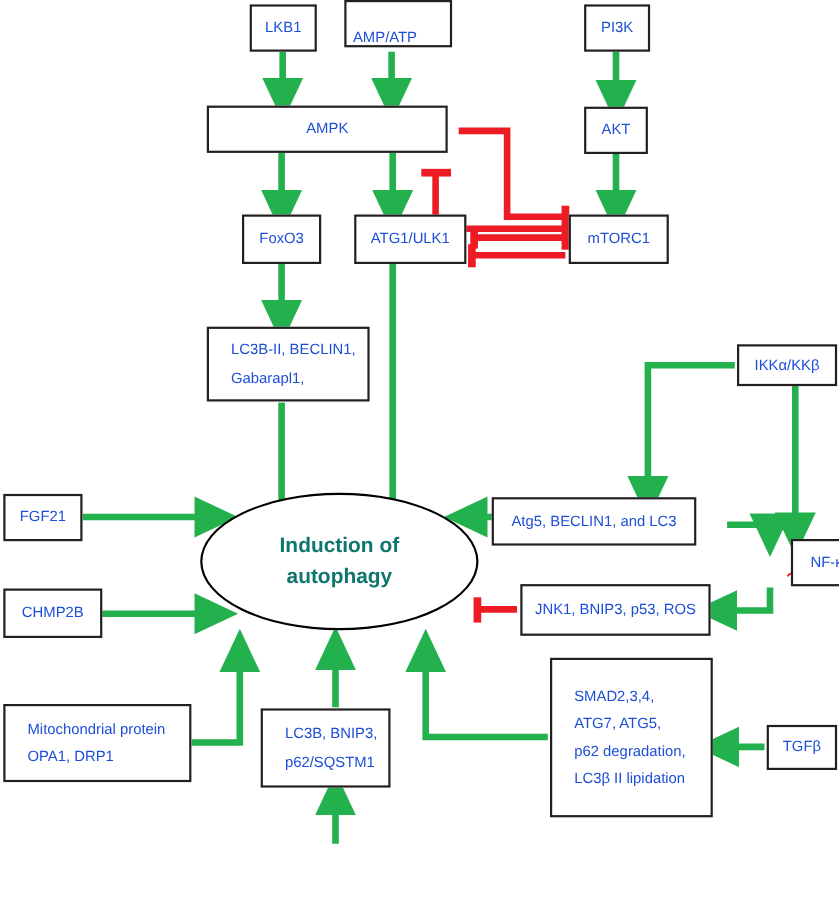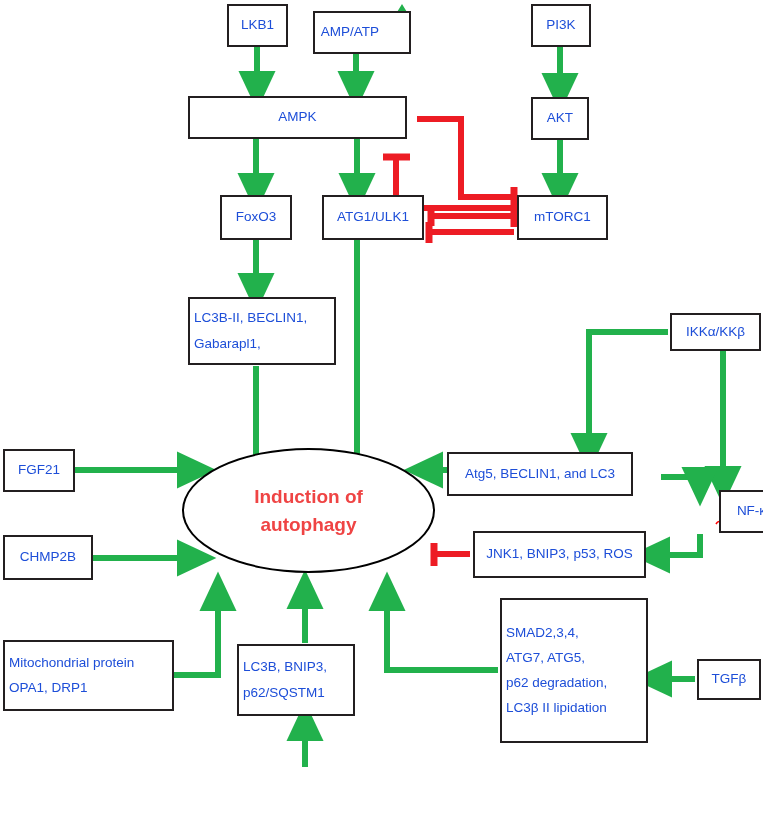--- a/index.html
+++ b/index.html
@@ -31,40 +31,40 @@
     line-height: 1.05;
     z-index: 5;
   }
   .node.center {
     align-items: center;
     text-align: center;
   }
   .node.leftpad {
     align-items: flex-start;
     text-align: left;
-    padding-left: 4px;
+    padding-left: 20px;
   }
   .node .line {
     display: block;
     width: 100%;
   }
   .node.multiline .line {
     margin: 5.5px 0;
   }
   .oval {
     position: absolute;
     box-sizing: border-box;
     border: 2px solid #000000;
     border-radius: 50%;
     background: #ffffff;
     display: flex;
     flex-direction: column;
     align-items: center;
     justify-content: center;
-    color: #ef4444;
+    color: #0f766e;
     font-size: 19px;
     font-weight: bold;
     line-height: 1.45;
     z-index: 6;
     text-align: center;
   }
   svg.wires {
     position: absolute;
     left: 0;
     top: 0;
@@ -154,21 +154,21 @@
       <path d="M399,38 L399,17 L394,17 L402,4 L410,17 L405,17 L405,38 z" fill="#22b14c"></path>
     </g>
 
     <path d="M716,524 q3,-5 6,0 q3,5 6,0 q3,-5 6,0" stroke="#ff0000" stroke-width="1.6" fill="none"></path>
   </svg>
 
   <div class="node center" style="left:227px; top:4px; width:61px; height:43px;">
     <span class="line">LKB1</span>
   </div>
 
-  <div class="node center" style="left:313px; top:11px; width:98px; height:43px; padding-right:24px;">
+  <div class="node center" style="left:313px; top:0; width:98px; height:43px; padding-right:24px;justify-content:flex-end;">
     <span class="line">AMP/ATP</span>
   </div>
 
   <div class="node center" style="left:531px; top:4px; width:60px; height:43px;">
     <span class="line">PI3K</span>
   </div>
 
   <div class="node center" style="left:188px; top:96px; width:219px; height:43px;">
     <span class="line">AMPK</span>
   </div>

